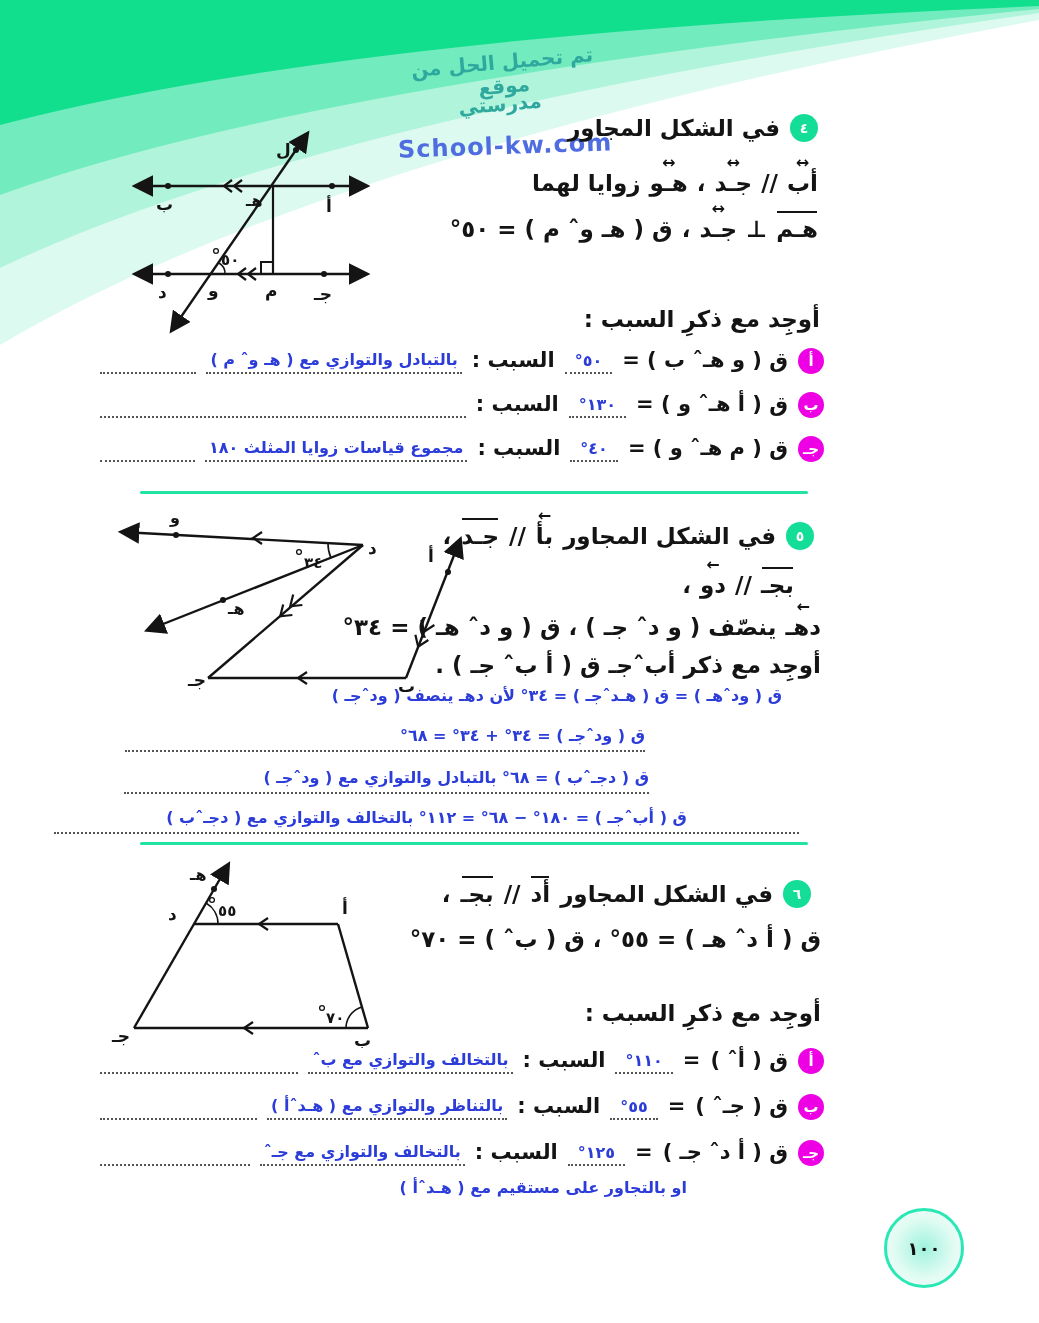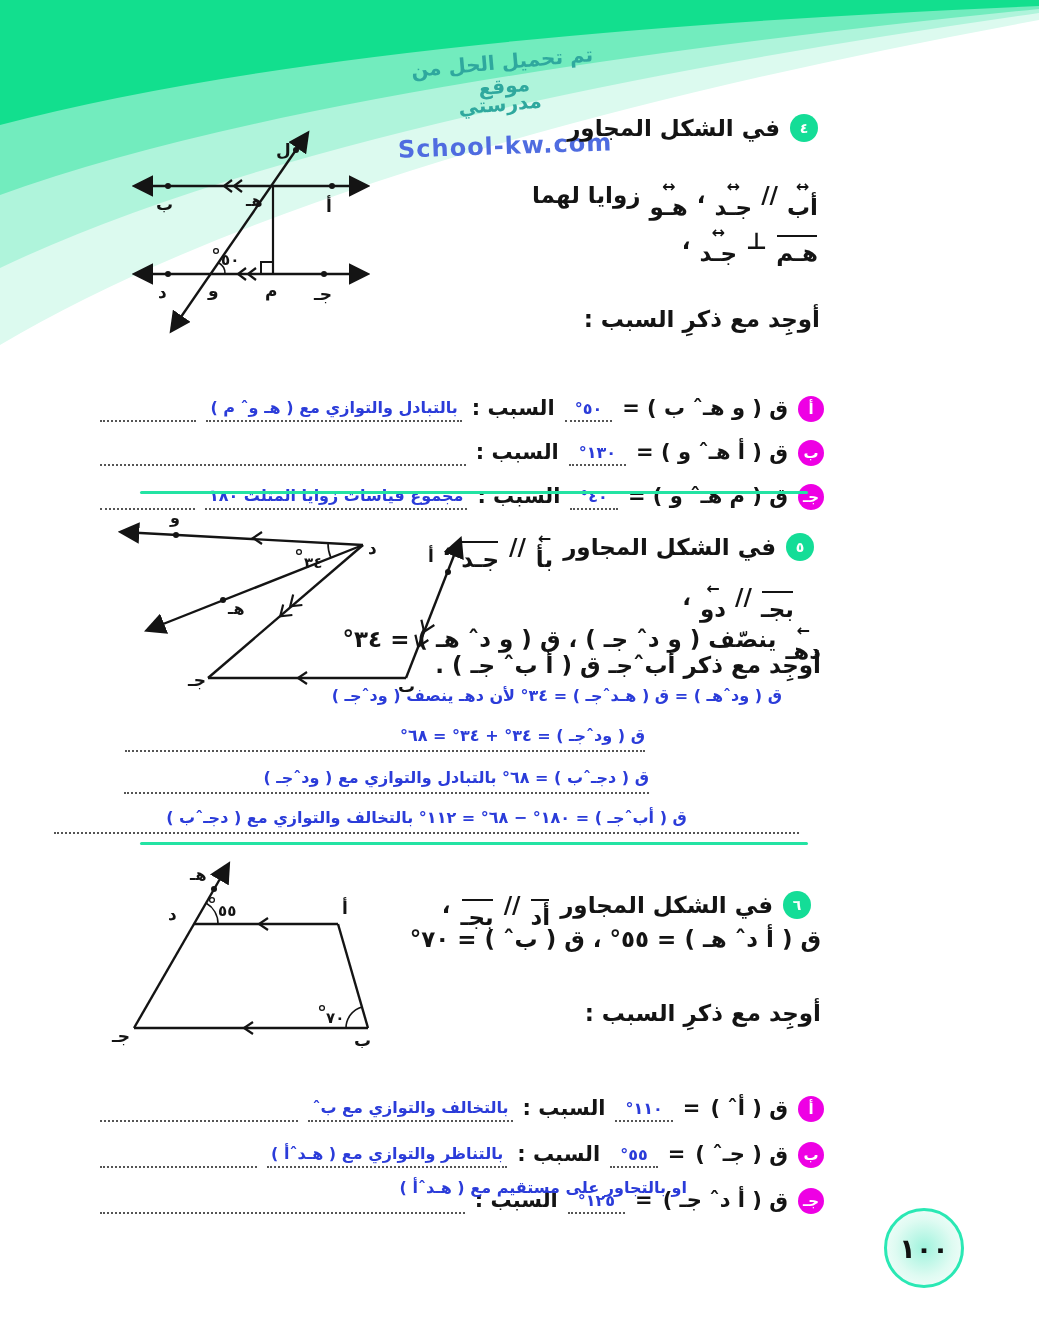--- a/index.html
+++ b/index.html
@@ -12,42 +12,42 @@
   .ribbon{left:0;top:0;width:1039px;height:350px;pointer-events:none;}
   
   .hand-teal{color:#2fa89e;font-weight:bold;font-size:20px;transform:rotate(-5deg);direction:rtl;text-align:center;}
   .hand-site{color:#4f6ce0;font-weight:bold;font-size:24px;letter-spacing:1px;transform:rotate(-2deg);}
   .hand{color:#2b3cd9;font-weight:bold;font-size:16px;}
   
   .stmt{direction:rtl;font-weight:bold;font-size:23px;white-space:nowrap;display:flex;align-items:center;gap:9px;}
   .stmt .seg{display:inline-block;}
   .head{gap:10px;}
   
-  .mark{position:relative;display:inline-block;margin-top:24px;}
+  .mark{position:relative;display:inline-block;}
   .mark.arr2::before{content:"\2194";position:absolute;top:-17px;left:50%;transform:translateX(-50%);font-size:16px;}
   .mark.arrl::before{content:"\2190";position:absolute;top:-17px;left:50%;transform:translateX(-50%);font-size:16px;}
   .mark.bar::before{content:"";position:absolute;top:-5px;left:1px;right:1px;border-top:2.2px solid #141414;}
   
   .nbadge{width:28px;height:28px;border-radius:50%;background:#14dd97;color:#fff;
     display:flex;align-items:center;justify-content:center;font-size:14px;font-weight:bold;flex:0 0 auto;}
   .lbadge{width:26px;height:26px;border-radius:50%;background:#ee00e4;color:#fff;
     display:flex;align-items:center;justify-content:center;font-size:15px;font-weight:bold;flex:0 0 auto;}
   
   .arow{direction:rtl;display:flex;align-items:flex-end;gap:10px;font-weight:bold;font-size:21px;white-space:nowrap;}
-  .arow .expr{padding-bottom:2px;margin-top:48px;}
+  .arow .expr{padding-bottom:2px;}
   .arow .val{border-bottom:2px dotted #555;padding:0 10px 2px;}
   .arow .reason{border-bottom:2px dotted #555;padding:0 4px 3px;}
   .arow .fill{flex:1;border-bottom:2px dotted #555;height:1em;}
   .divider{height:3px;background:#23e3a3;border-radius:2px;}
   .solline{direction:rtl;white-space:nowrap;}
   .dotted{border-bottom:2px dotted #555;padding-bottom:5px;}
   
   .pagenum{width:74px;height:74px;border-radius:50%;border:3px solid #2ae8b4;
     background:radial-gradient(circle,#9ff3dd 0%,#dffbf2 55%,#ffffff 100%);
-    display:flex;align-items:center;justify-content:center;font-size:27px;font-weight:bold;color:#111;}
+    display:flex;align-items:center;justify-content:center;font-size:18px;font-weight:bold;color:#111;}
   svg text{font-family:"DejaVu Sans",sans-serif;font-weight:bold;fill:#141414;}
 </style>
 </head>
 <body>
 
 <svg class="abs ribbon" viewBox="0 0 1039 350" width="1039" height="350">
   <path d="M0,0 L0,345 Q 330,150 1039,20 L1039,0 Z" fill="#dcfaef"></path>
   <path d="M0,0 L0,268 Q 320,115 1039,13 L1039,0 Z" fill="#aff4db"></path>
   <path d="M0,0 L0,195 Q 310,82 1039,9 L1039,0 Z" fill="#72ecbe"></path>
   <path d="M0,0 L0,125 Q 340,35 1039,6 L1039,0 Z" fill="#12df8e"></path>
@@ -67,20 +67,21 @@
   <span class="seg mark arr2">جـد</span>
   <span class="seg">،</span>
   <span class="seg mark arr2">هـو</span>
   <span class="seg">زوايا لهما</span>
 </div>
 <div class="abs stmt" style="top:216px;right:221px;">
   <span class="seg mark bar">هـم</span>
   <span class="seg">⊥</span>
   <span class="seg mark arr2">جـد</span>
   <span class="seg">،</span>
+  <span class="seg">ق ( هـ وˆ م ) = ٥٠°</span>
 </div>
 
 <svg class="abs" style="left:128px;top:124px;" width="248" height="220" viewBox="0 0 248 220">
   <defs>
     <marker id="arr4" viewBox="0 0 10 10" refX="8" refY="5" markerWidth="9" markerHeight="9" orient="auto-start-reverse">
       <path d="M0,0 L10,5 L0,10 Z" fill="#141414"></path>
     </marker>
   </defs>
   <line x1="8" y1="62" x2="238" y2="62" stroke="#141414" stroke-width="2.4" marker-start="url(#arr4)" marker-end="url(#arr4)"></line>
   <line x1="8" y1="150" x2="238" y2="150" stroke="#141414" stroke-width="2.4" marker-start="url(#arr4)" marker-end="url(#arr4)"></line>
@@ -266,17 +267,18 @@
   <span class="expr">السبب :</span>
   <span class="reason hand">بالتناظر والتوازي مع ( هـدˆأ )</span>
   <span class="fill"></span>
 </div>
 <div class="abs arow" style="top:1140px;left:100px;right:215px;">
   <div class="lbadge">جـ</div>
   <span class="expr">ق ( أ دˆ جـ )</span>
   <span class="expr">=</span>
   <span class="val hand">١٢٥°</span>
   <span class="expr">السبب :</span>
+  <span class="reason hand">بالتخالف والتوازي مع جـˆ</span>
   <span class="fill"></span>
 </div>
 <div class="abs solline hand" style="top:1178px;right:352px;text-align:center;">او بالتجاور على مستقيم مع ( هـدˆأ )</div>
 
 <div class="abs pagenum" style="left:884px;top:1208px;">١٠٠</div>
 
 </body></html>

